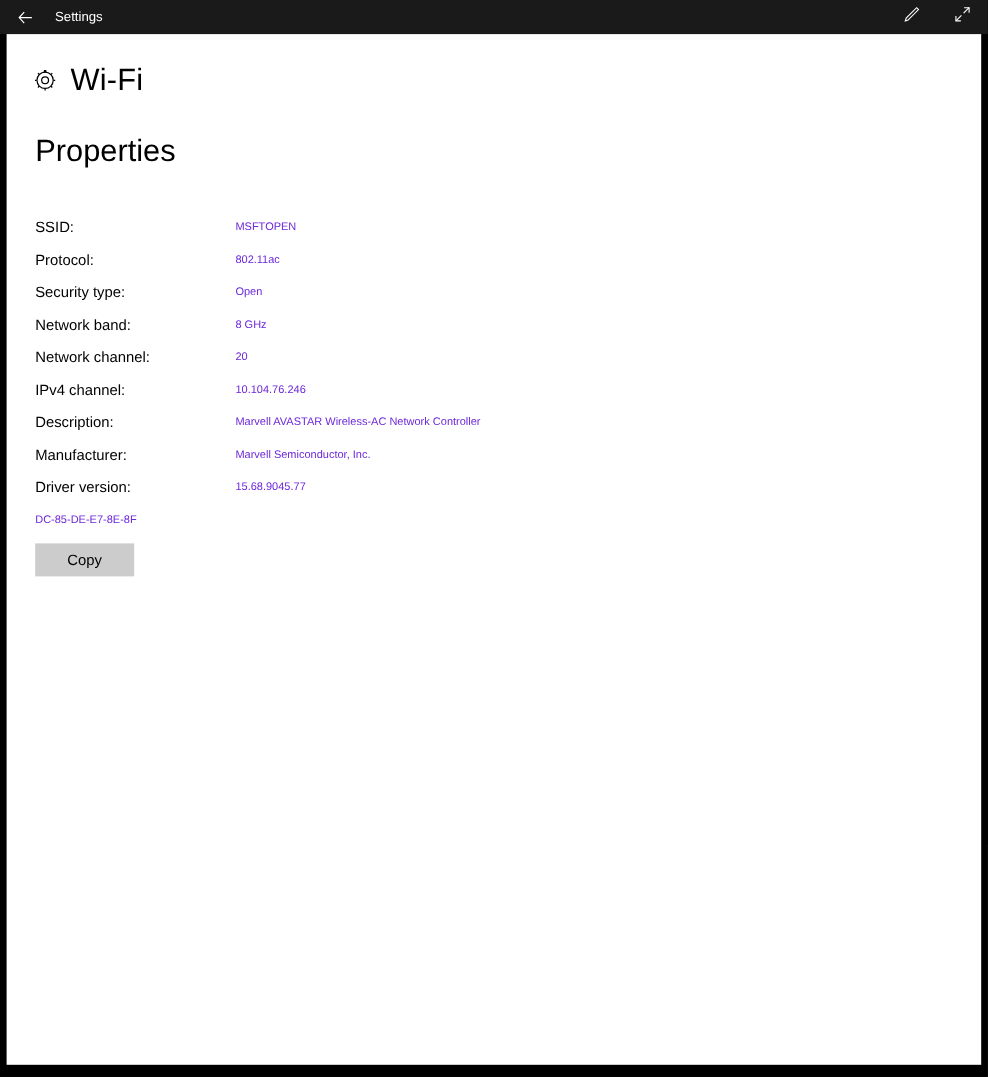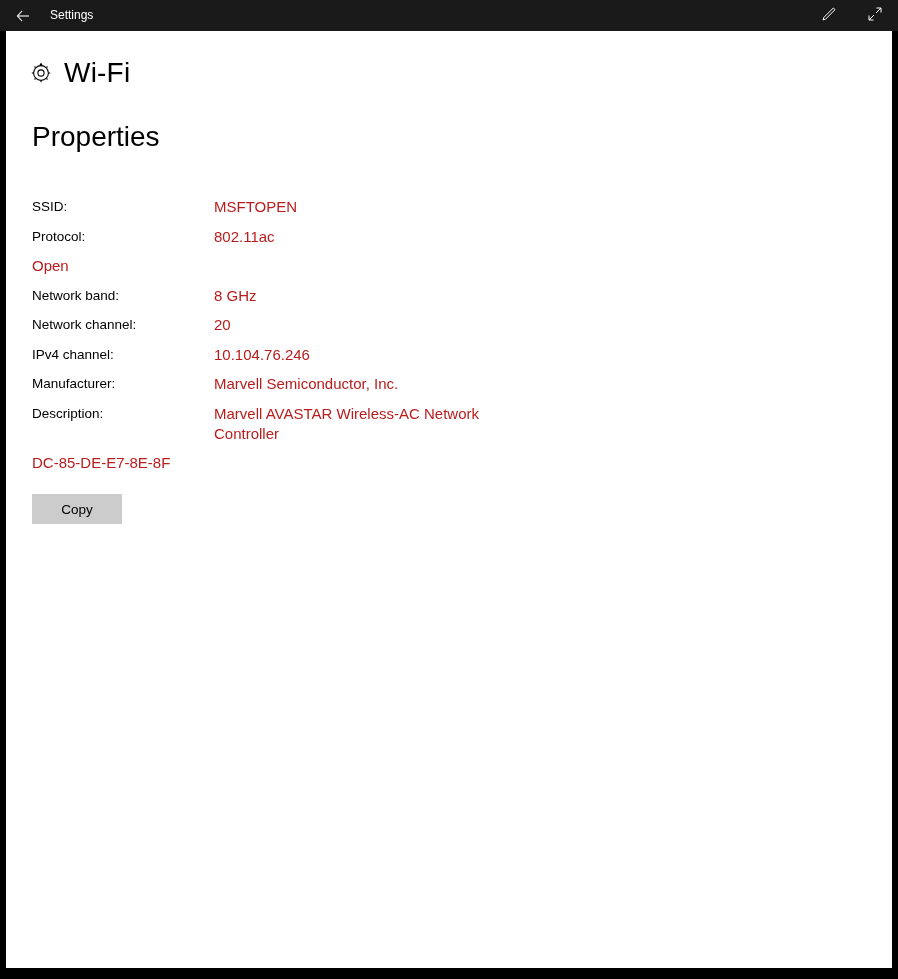--- a/index.html
+++ b/index.html
@@ -118,22 +118,22 @@
     margin-bottom: 9.5px;
   }
   .prop-label {
     width: 182px;
     flex: 0 0 182px;
     font-size: 13.5px;
     color: #000000;
     line-height: 20px;
   }
   .prop-value {
-    font-size: 15px;
-    color: #b91c1c;
+    font-size: 10px;
+    color: #6d28d9;
     line-height: 20px;
     max-width: 270px;
   }
 
   .copy-btn {
     position: absolute;
     left: 26px;
     top: 463px;
     width: 90px;
     height: 30px;
@@ -209,41 +209,46 @@
     <div class="props">
       <div class="prop-row">
         <div class="prop-label">SSID:</div>
         <div class="prop-value">MSFTOPEN</div>
       </div>
       <div class="prop-row">
         <div class="prop-label">Protocol:</div>
         <div class="prop-value">802.11ac</div>
       </div>
       <div class="prop-row">
+        <div class="prop-label">Security type:</div>
         <div class="prop-value">Open</div>
       </div>
       <div class="prop-row">
         <div class="prop-label">Network band:</div>
         <div class="prop-value">8 GHz</div>
       </div>
       <div class="prop-row">
         <div class="prop-label">Network channel:</div>
         <div class="prop-value">20</div>
       </div>
       <div class="prop-row">
         <div class="prop-label">IPv4 channel:</div>
         <div class="prop-value">10.104.76.246</div>
       </div>
       <div class="prop-row">
+        <div class="prop-label">Description:</div>
+        <div class="prop-value">Marvell AVASTAR Wireless-AC Network Controller</div>
+      </div>
+      <div class="prop-row">
         <div class="prop-label">Manufacturer:</div>
         <div class="prop-value">Marvell Semiconductor, Inc.</div>
       </div>
       <div class="prop-row">
-        <div class="prop-label">Description:</div>
-        <div class="prop-value">Marvell AVASTAR Wireless-AC Network Controller</div>
+        <div class="prop-label">Driver version:</div>
+        <div class="prop-value">15.68.9045.77</div>
       </div>
       <div class="prop-row">
         <div class="prop-value">DC-85-DE-E7-8E-8F</div>
       </div>
     </div>
 
     <button class="copy-btn">Copy</button>
 
   </div>
 </div>

